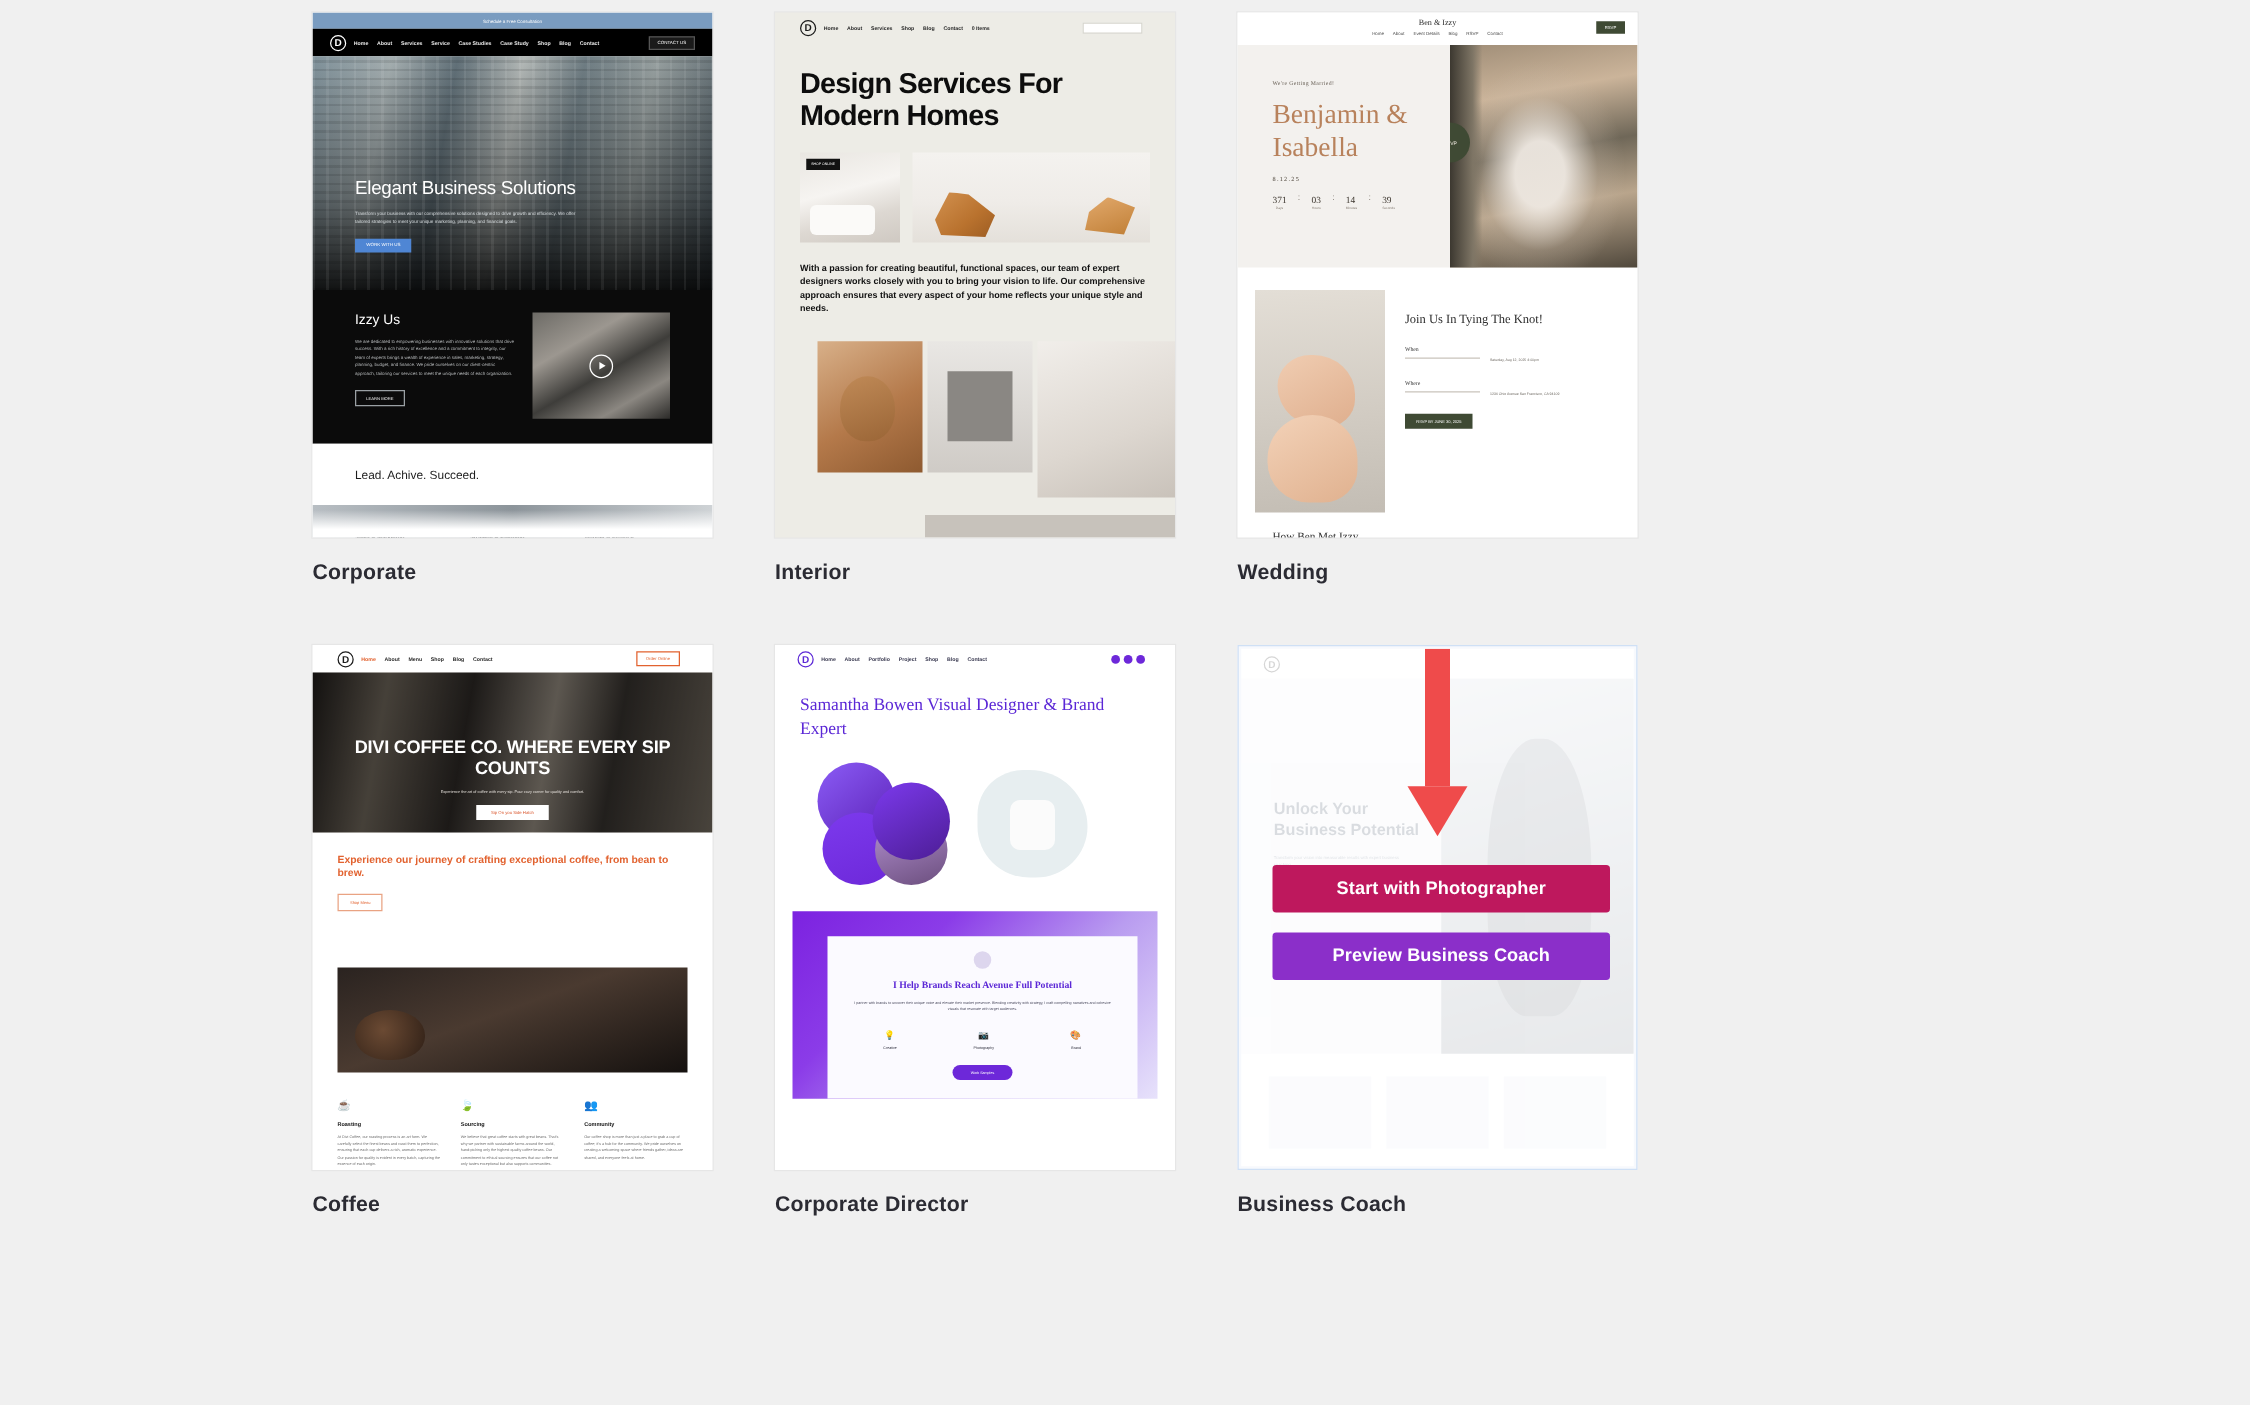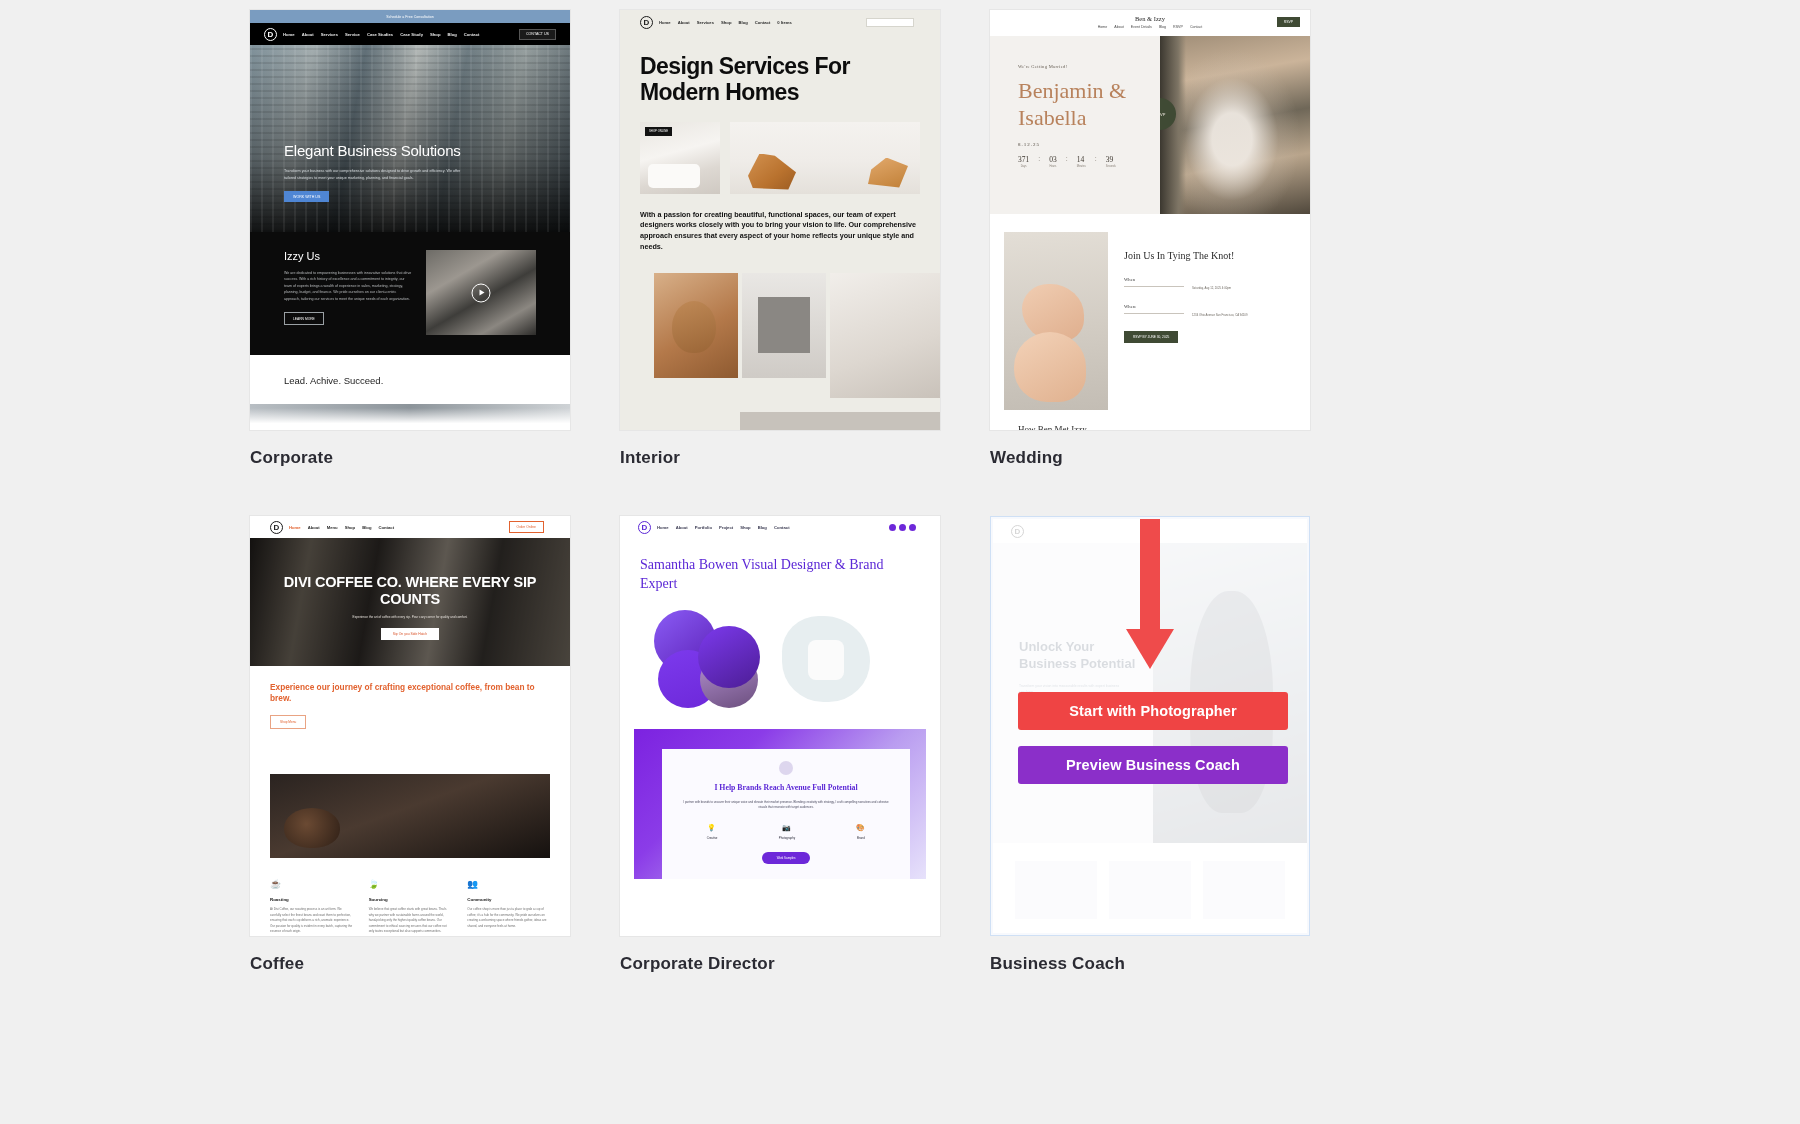--- a/index.html
+++ b/index.html
@@ -171,21 +171,21 @@
 
   
   .cof { background:#fff; }
   .cof-nav { color:#1b1b1b; padding-left:20px; }
   .cof-nav .navlinks span { color:#2a2a2a; }
   .cof-nav .navlinks span.active { color:#e2622f; }
   .cof-order { margin-left:auto; margin-right:12px; border:.7px solid #e2622f; color:#e2622f; font-size:3.4px; padding:3px 7px; }
   .cof-hero { height:128px; position:relative; overflow:hidden;
      background: linear-gradient(100deg,#1d1a18 0%,#6a6257 18%,#2b2724 38%,#8d857a 58%,#34302c 74%,#6f675c 100%); }
   .cof-hero::before { content:""; position:absolute; inset:0; background:rgba(0,0,0,.34); }
-  .cof-hero-t { position:absolute; left:20px; right:20px; top:36px; text-align:center; }
+  .cof-hero-t { position:absolute; left:20px; right:20px; top:52px; text-align:center; }
   .cof-hero-t h1 { color:#fff; font-size:14.5px; line-height:1.18; font-weight:bold; letter-spacing:-.2px; }
   .cof-hero-t p { color:#e3ded9; font-size:3.1px; margin-top:7px; }
   .cof-hero-btn { display:inline-block; margin-top:9px; background:#fff; color:#d9542a; font-size:3.4px; padding:4px 12px; }
   .cof-mid { display:flex; gap:8px; padding:16px 20px 0;flex-direction:column; }
   .cof-mid-l { flex:0 0 84px; }
   .cof-mid-l h3 { color:#e2622f; font-size:8.3px; font-weight:bold; line-height:1.36; }
   .cof-shop { display:inline-block; margin-top:10px; border:.7px solid #e9a383; color:#e2622f; font-size:3.2px; padding:4px 9px; }
   .cof-img1 { flex:0 0 84px; height:94px; background:linear-gradient(160deg,#2a2320 0%,#4a3a30 45%,#15110f 100%); position:relative; }
   .cof-img1::after { content:""; position:absolute; left:14px; bottom:10px; width:56px; height:40px; border-radius:50% 50% 46% 46%;
      background: radial-gradient(circle at 40% 40%, #6b4a33, #2e1f16); }
@@ -266,21 +266,21 @@
     width:0; height:0; margin:0 auto;
     border-left:24px solid transparent; border-right:24px solid transparent;
     border-top:40px solid #ef4b4b;
   }
   .bc-btn {
     position:absolute; left:25px; width:270px; height:38px;
     display:flex; align-items:center; justify-content:center;
     color:#fff; font-size:14.5px; font-weight:bold; letter-spacing:.1px;
     border-radius:3px; z-index:7; cursor:pointer;
   }
-  .bc-btn-photographer { top:173px; background:#ef4444; }
+  .bc-btn-photographer { top:173px; background:#be185d; }
   .bc-btn-preview { top:227px; background:#8b2fc9; }
 </style>
 </head>
 <body>
 
 <div class="grid">
 
   <div class="cell">
     <div class="thumb corp">
       <div class="corp-topbar">

